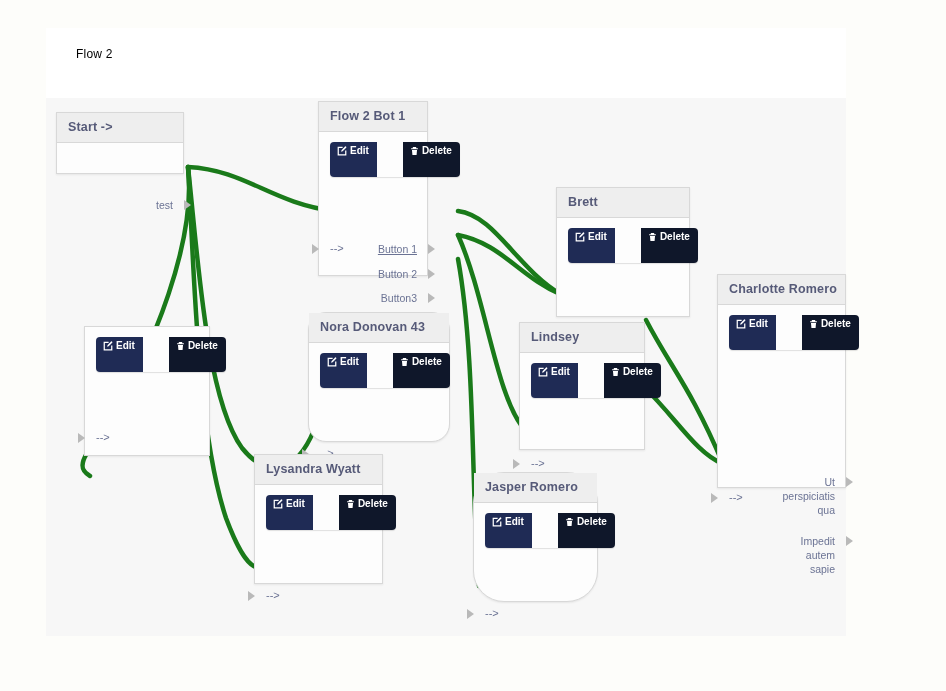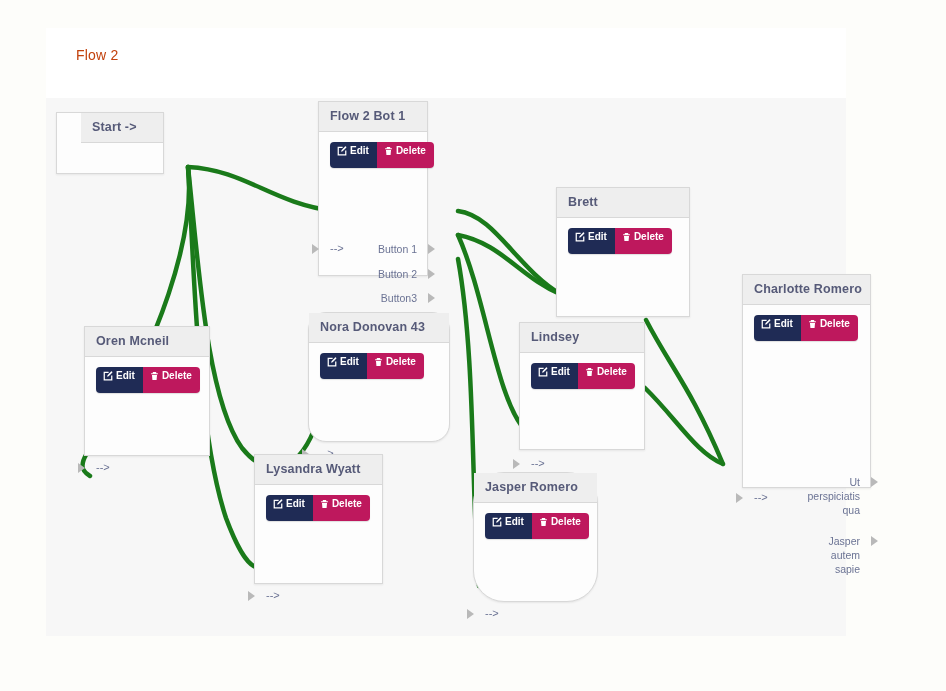--- a/index.html
+++ b/index.html
@@ -25,22 +25,22 @@
     top: 28px;
     width: 800px;
     height: 70px;
     background: #ffffff;
     box-sizing: border-box;
   }
   .header-title {
     position: absolute;
     left: 30px;
     top: 19px;
-    font-size: 14px;
-    color: #c2410c;
+    font-size: 12px;
+    color: #000000;
     font-family: "Liberation Sans", sans-serif;
     letter-spacing: .2px;
   }
 
   
   .canvas {
     position: absolute;
     left: 46px;
     top: 98px;
     width: 800px;
@@ -92,30 +92,30 @@
     border-radius: 4px;
     overflow: hidden;
     box-shadow: 0 1px 1px rgba(0,0,0,.12);
   }
   .btn {
     display: flex;
     align-items: center;
     gap: 3px;
     font-size: 10px;
     font-weight: bold;
-    padding: 4px 8px 12px 7px;
+    padding: 4px 8px 21px 7px;
     color: #ffffff;
     border: none;
     cursor: pointer;
     font-family: "Liberation Sans", sans-serif;
     line-height: 1;
     white-space: nowrap;
   }
   .btn-edit   { background: #1f2b55; }
-  .btn-delete { background: #be185d; }
+  .btn-delete { background: #0f172a; margin-left: 26px; }
   .btn svg { display: block; }
 
   
   .port-in {
     position: absolute;
     left: 11px;
     font-size: 11px;
     color: #6b7394;
     font-family: "Liberation Sans", sans-serif;
     white-space: nowrap;
@@ -156,22 +156,26 @@
         <path d="M 142 69 C 150 140 110 250 58 330 C 36 360 30 370 44 378" fill="none" stroke="#1a7a1a" stroke-width="4.5" stroke-linecap="round"></path>
         <path d="M 142 69 C 152 160 160 300 196 350 C 220 380 250 376 268 332" fill="none" stroke="#1a7a1a" stroke-width="4.5" stroke-linecap="round"></path>
         <path d="M 142 69 C 148 160 150 330 180 420 C 195 460 205 470 214 470" fill="none" stroke="#1a7a1a" stroke-width="4.5" stroke-linecap="round"></path>
         <path d="M 412 113 C 450 118 470 170 516 197" fill="none" stroke="#1a7a1a" stroke-width="4.5" stroke-linecap="round"></path>
         <path d="M 412 137 C 455 145 475 180 516 197" fill="none" stroke="#1a7a1a" stroke-width="4.5" stroke-linecap="round"></path>
         <path d="M 412 137 C 440 200 450 300 479 332" fill="none" stroke="#1a7a1a" stroke-width="4.5" stroke-linecap="round"></path>
         <path d="M 412 161 C 430 260 425 400 433 488" fill="none" stroke="#1a7a1a" stroke-width="4.5" stroke-linecap="round"></path>
         <path d="M 600 222 C 625 270 645 290 677 366" fill="none" stroke="#1a7a1a" stroke-width="4.5" stroke-linecap="round"></path>
         <path d="M 599 290 C 630 320 650 355 677 366" fill="none" stroke="#1a7a1a" stroke-width="4.5" stroke-linecap="round"></path>
       </svg>
-  <div class="node" style="left: 10px; top: 14px; width: 108px; height: 62px; padding-left: 24px;">
+  <div class="node" style="left: 10px; top: 14px; width: 128px; height: 62px;">
         <div class="node-header">Start -&gt;</div>
+        <div class="node-body">
+          <div class="port-out" style="top: 55px;">test</div>
+          <div class="marker" style="right: -8px; top: 57px;"></div>
+        </div>
       </div>
       <div class="node" style="left: 272px; top: 3px; width: 110px; height: 175px;">
         <div class="node-header">Flow 2 Bot 1</div>
         <div class="node-body">
           <div class="btn-row">
             <button class="btn btn-edit">
               <span>
                 <svg width="10" height="10" viewBox="0 0 16 16" aria-hidden="true">
                   <path fill="#fff" d="M1 1h8v2H3v10h10V7h2v8H1z"></path>
                   <path fill="#fff" d="M14.7 1.3a1 1 0 0 1 0 1.4L9 8.4 6.6 9l.6-2.4 5.7-5.7a1 1 0 0 1 1.4 0z"></path>
@@ -183,21 +187,21 @@
               <span>
                 <svg width="9" height="10" viewBox="0 0 16 16" aria-hidden="true">
                   <path fill="#fff" d="M2 3h12v2H2zM5 1h6v2H5zM3.5 6h9l-.8 9h-7.4z"></path>
                 </svg>
               </span>
               <span>Delete</span>
             </button>
           </div>
           <div class="port-in" style="top: 110px;">--&gt;</div>
           <div class="marker" style="left: -7px; top: 112px;"></div>
-          <div class="port-out" style="top: 110px;">Button 1</div>
+          <div class="port-out" style="top: 110px; text-decoration: underline;">Button 1</div>
           <div class="marker" style="right: -8px; top: 112px;"></div>
           <div class="port-out" style="top: 135px; text-align: right;">Button 2</div>
           <div class="marker" style="right: -8px; top: 137px;"></div>
           <div class="port-out" style="top: 159px;">Button3</div>
           <div class="marker" style="right: -8px; top: 161px;"></div>
         </div>
       </div>
       <div class="node" style="left: 510px; top: 89px; width: 134px; height: 130px;">
         <div class="node-header">Brett</div>
         <div class="node-body">
@@ -217,21 +221,21 @@
                   <path fill="#fff" d="M2 3h12v2H2zM5 1h6v2H5zM3.5 6h9l-.8 9h-7.4z"></path>
                 </svg>
               </span>
               <span>Delete</span>
             </button>
           </div>
           <div class="port-in" style="top: 104px;">--&gt;</div>
           <div class="marker" style="left: -7px; top: 106px;"></div>
         </div>
       </div>
-      <div class="node" style="left: 696px; top: 176px; width: 129px; height: 214px;">
+      <div class="node" style="left: 671px; top: 176px; width: 129px; height: 214px;">
         <div class="node-header">Charlotte Romero</div>
         <div class="node-body">
           <div class="btn-row">
             <button class="btn btn-edit">
               <span>
                 <svg width="10" height="10" viewBox="0 0 16 16" aria-hidden="true">
                   <path fill="#fff" d="M1 1h8v2H3v10h10V7h2v8H1z"></path>
                   <path fill="#fff" d="M14.7 1.3a1 1 0 0 1 0 1.4L9 8.4 6.6 9l.6-2.4 5.7-5.7a1 1 0 0 1 1.4 0z"></path>
                 </svg>
               </span>
@@ -245,28 +249,27 @@
               </span>
               <span>Delete</span>
             </button>
           </div>
           <div class="port-in" style="top: 186px;">--&gt;</div>
           <div class="marker" style="left: -7px; top: 188px;"></div>
           <div class="port-out" style="top: 170px;">Ut
 perspiciatis
 qua</div>
           <div class="marker" style="right: -8px; top: 172px;"></div>
-          <div class="port-out" style="top: 229px;">Jasper
+          <div class="port-out" style="top: 229px;">Impedit
 autem
 sapie</div>
           <div class="marker" style="right: -8px; top: 231px;"></div>
         </div>
       </div>
       <div class="node" style="left: 38px; top: 228px; width: 126px; height: 130px;">
-        <div class="node-header">Oren Mcneil</div>
         <div class="node-body">
           <div class="btn-row">
             <button class="btn btn-edit">
               <span>
                 <svg width="10" height="10" viewBox="0 0 16 16" aria-hidden="true">
                   <path fill="#fff" d="M1 1h8v2H3v10h10V7h2v8H1z"></path>
                   <path fill="#fff" d="M14.7 1.3a1 1 0 0 1 0 1.4L9 8.4 6.6 9l.6-2.4 5.7-5.7a1 1 0 0 1 1.4 0z"></path>
                 </svg>
               </span>
               <span>Edit</span>

